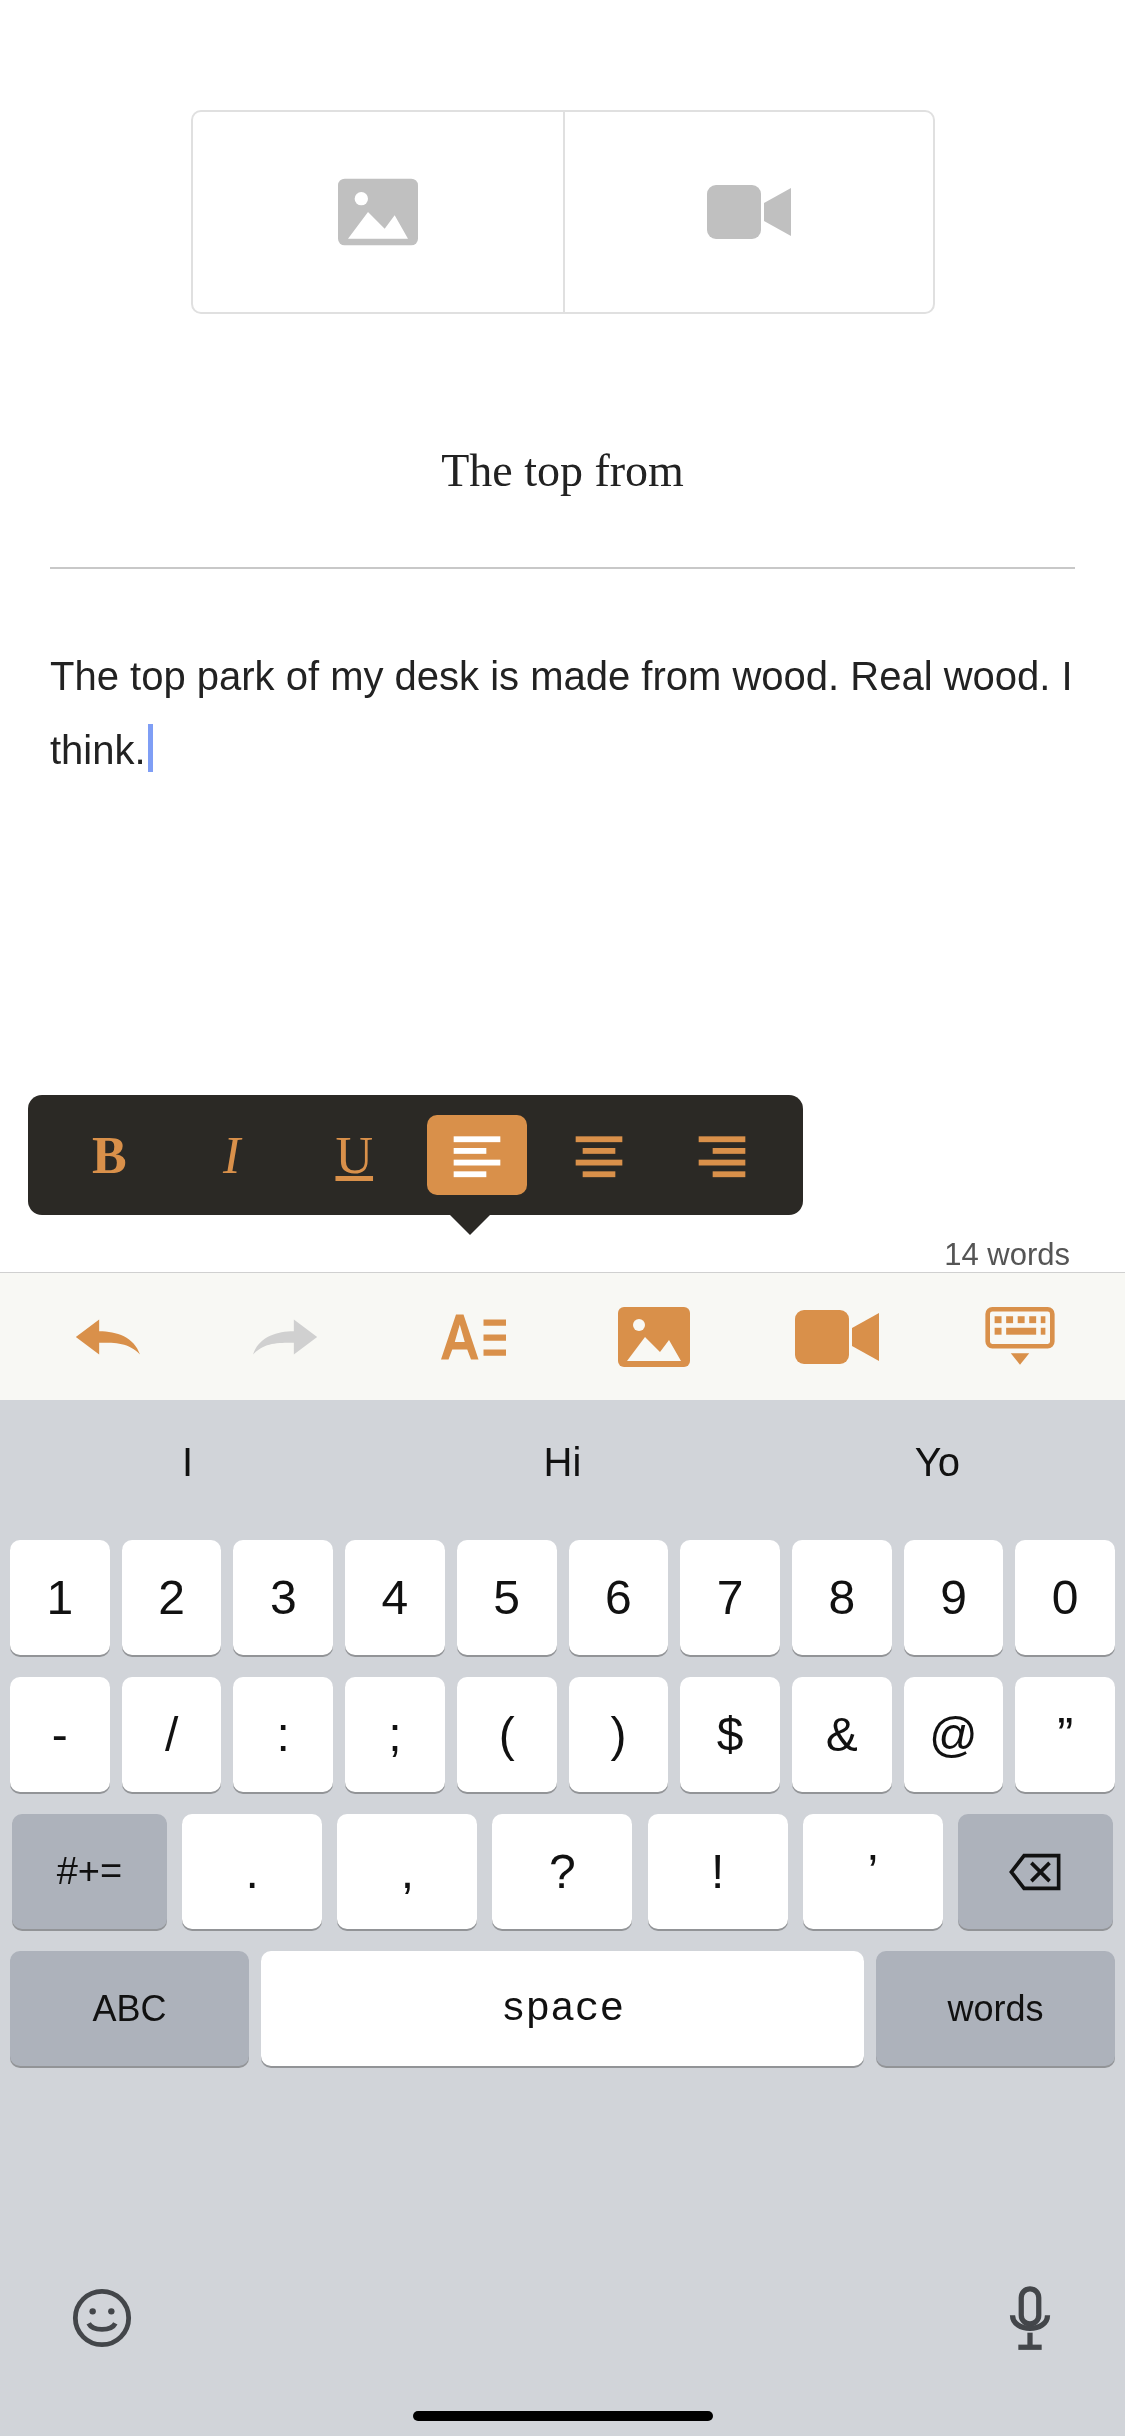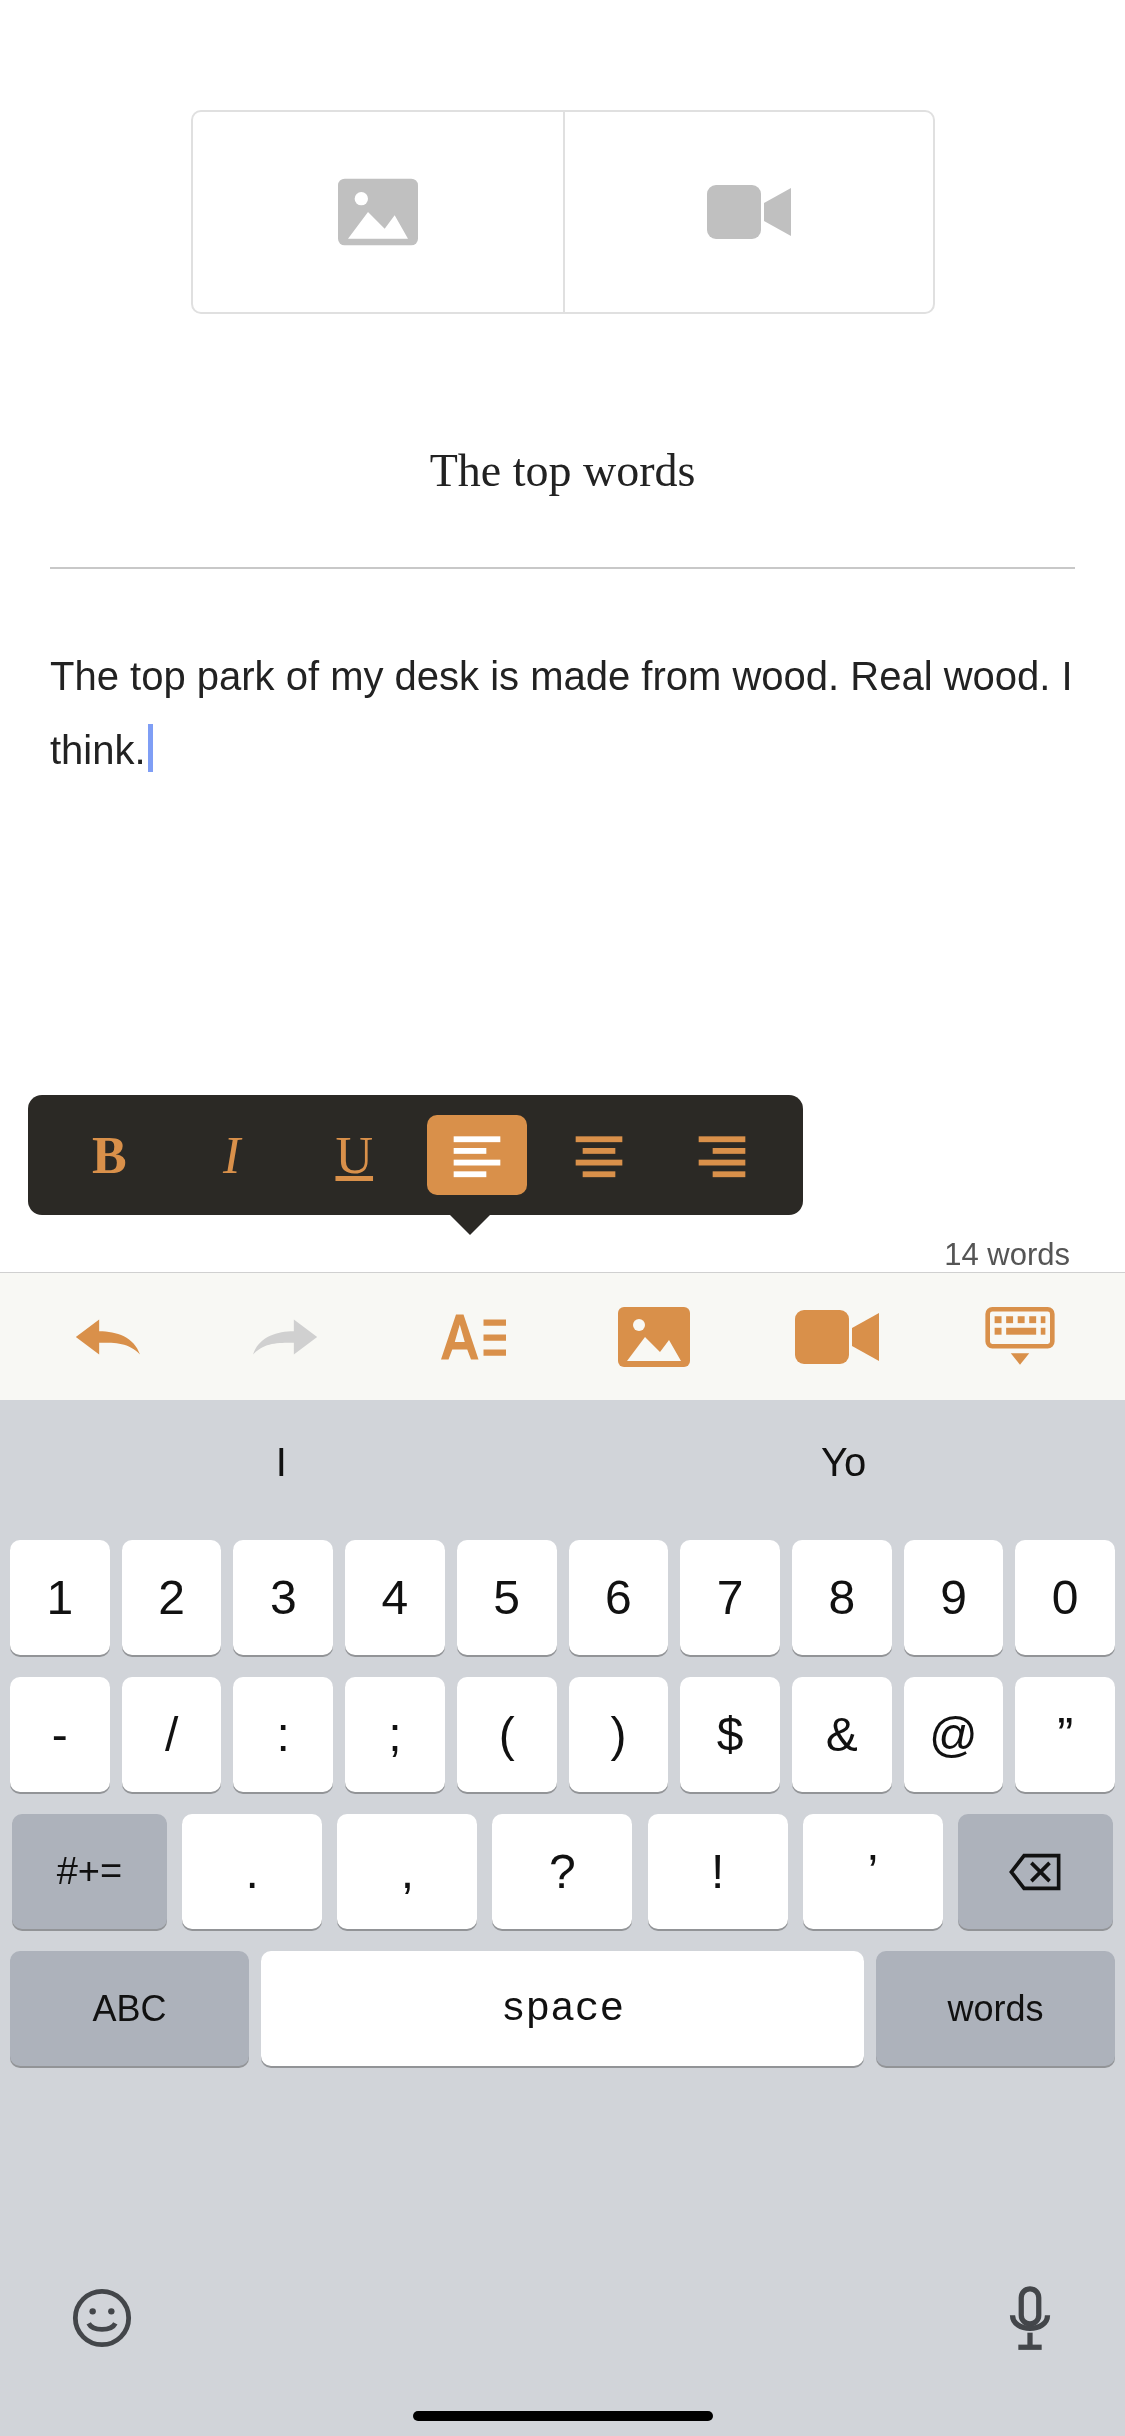--- a/index.html
+++ b/index.html
@@ -229,21 +229,21 @@
       </div>
       <div class="media-btn">
         <svg width="84" height="56" viewBox="0 0 28 18">
             <rect x="0" y="0" width="18" height="18" rx="3" fill="#c0c0c0"></rect>
             <path d="M19 6 L28 1 L28 17 L19 12 Z" fill="#c0c0c0"></path>
           </svg>
       </div>
     </div>
   </div>
 
-  <div class="title-field">The top words</div>
+  <div class="title-field">The top from</div>
   <div class="title-underline"></div>
 
   <div class="body-text">
     <span>The top park of my desk is made from wood. Real wood. I think.</span><span class="cursor"></span>
   </div>
 </div>
 
 <div class="fmt-toolbar">
   <div class="fmt-btn" style="font-weight:bold;">B</div>
   <div class="fmt-btn" style="font-style:italic;">I</div>
@@ -320,20 +320,21 @@
         <rect x="9" y="9" width="13" height="3"></rect>
         <rect x="24" y="9" width="2" height="3"></rect>
       <path d="M11 20 L15 25 L19 20 Z"></path>
     </svg>
   </div>
 </div>
 
 <div class="keyboard">
   <div class="suggestion-bar">
     <div class="suggestion">I</div>
+    <div class="suggestion">Hi</div>
     <div class="suggestion">Yo</div>
   </div>
 
   <div class="key-rows">
     <div class="key-row">
       <div class="key">1</div>
       <div class="key">2</div>
       <div class="key">3</div>
       <div class="key">4</div>
       <div class="key">5</div>

